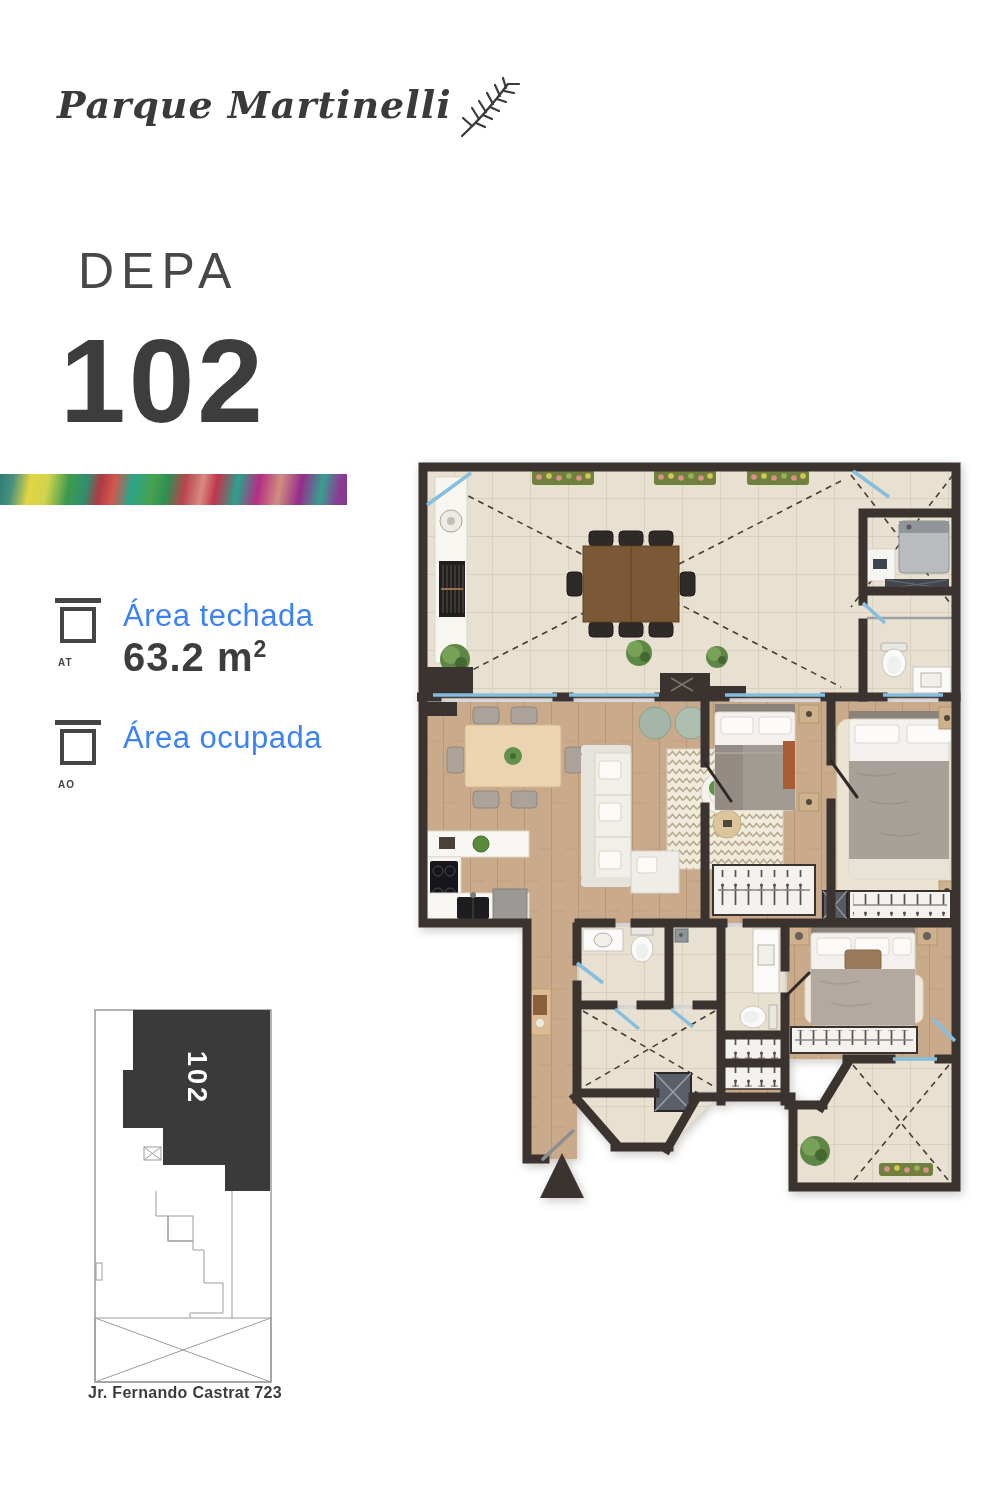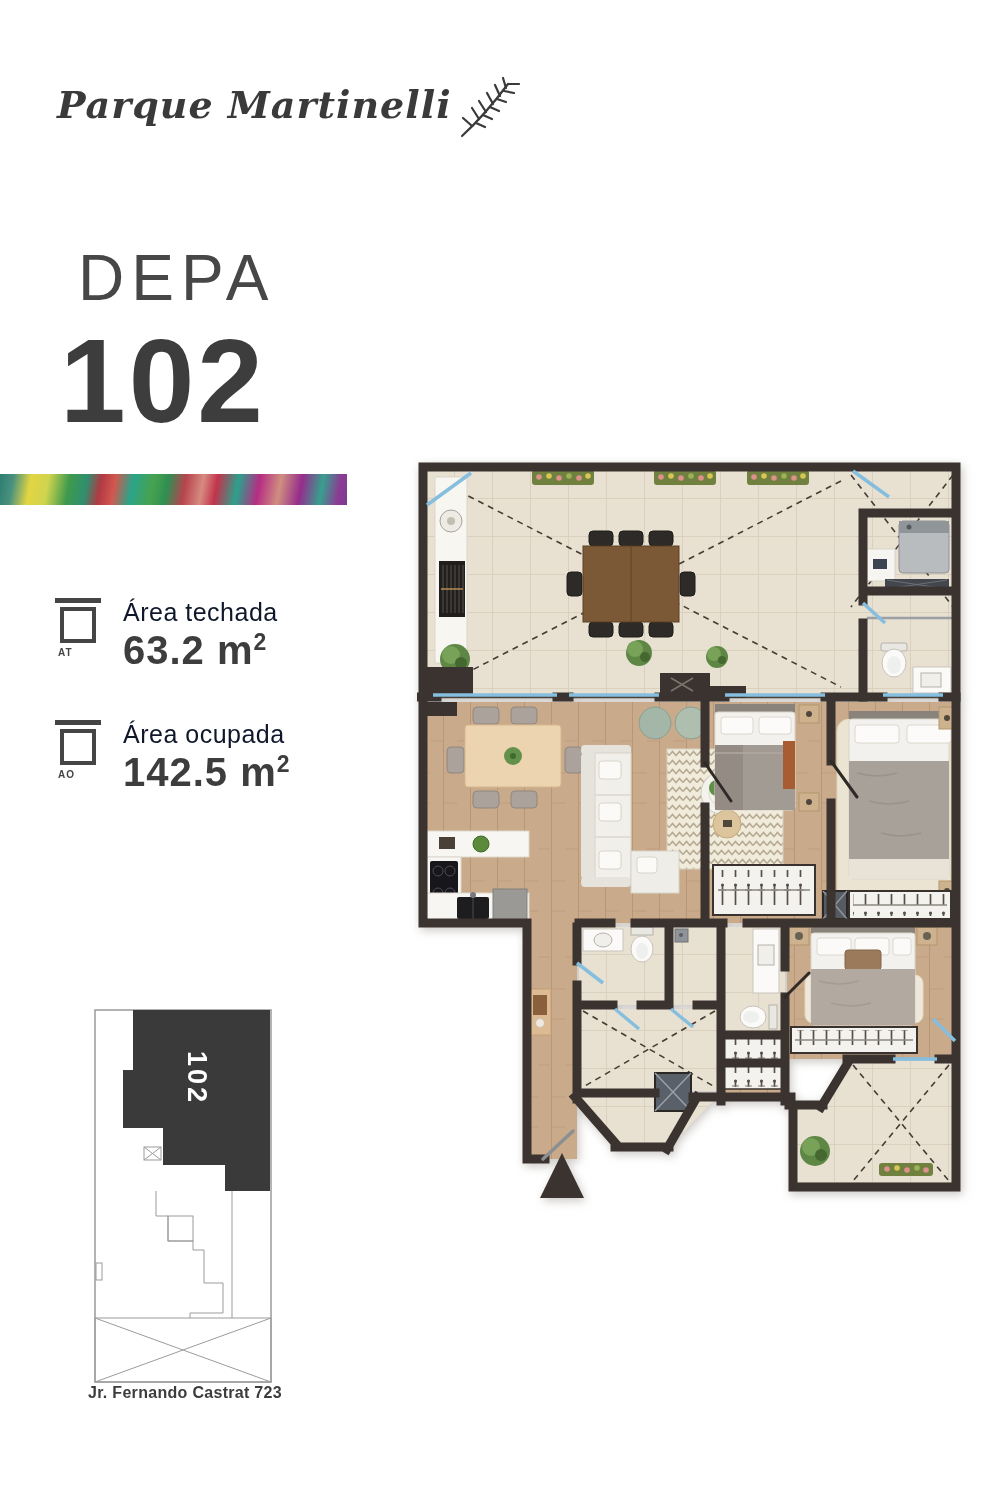--- a/index.html
+++ b/index.html
@@ -7,40 +7,40 @@
         font-family:"Liberation Sans",sans-serif;color:#3f3e3e;}
   .abs{position:absolute;}
 
   
   .logo{left:57px;top:82px;display:flex;align-items:flex-start;}
   .logo-text{font-family:"DejaVu Serif",serif;font-style:italic;font-weight:700;
              font-size:38px;color:#3a3a3a;letter-spacing:1px;white-space:nowrap;}
   .branch{margin-left:6px;margin-top:-6px;}
 
   
-  .unit-label{left:78px;top:246px;font-size:64px;font-weight:400;letter-spacing:7px;color:#474747;line-height:1;}
+  .unit-label{left:78px;top:246px;font-size:50px;font-weight:400;letter-spacing:7px;color:#474747;line-height:1;}
   .unit-number{left:60px;top:322px;font-size:118px;font-weight:700;letter-spacing:3px;color:#3e3d3d;line-height:1;}
 
   
   .stripe{left:0;top:474px;width:347px;height:31px;
     background:
       linear-gradient(100deg,#2e7d72 0%,#49917e 4%,#e3d542 9%,#cfd44e 14%,#3f9a4d 20%,
         #2f8f6f 25%,#b03a44 29%,#d2574e 33%,#2aa489 38%,#47a24e 44%,#2f8f53 48%,
         #b7444e 53%,#d78a80 58%,#c2344c 62%,#2ba18c 68%,#b62d84 74%,#cf8f7f 80%,
         #962c8c 86%,#37a08e 92%,#8c3b93 97%,#7c3b93 100%);}
 
   
   .area-row{display:flex;align-items:flex-start;}
   .area-row.r1{left:55px;top:598px;}
   .area-row.r2{left:55px;top:720px;}
   .area-icon{width:48px;margin-right:20px;}
   .area-icon .bar{width:46px;height:5px;background:#454545;}
   .area-icon .sq{width:28px;height:28px;border:4px solid #454545;margin:4px 0 0 5px;}
-  .area-icon .lbl{font-size:10px;letter-spacing:1px;color:#454545;margin:4px 0 0 3px;font-weight:700;}
-  .area-name{font-size:25px;color:#0f172a;letter-spacing:.5px;}
+  .area-icon .lbl{font-size:10px;letter-spacing:1px;color:#454545;margin:14px 0 0 3px;font-weight:700;}
+  .area-name{font-size:31px;color:#3b82f6;letter-spacing:.5px;}
   .area-value{font-size:40px;font-weight:700;color:#3e3d3d;margin-top:1px;letter-spacing:1px;}
   .area-value sup{font-size:23px;}
 
   
   .street-label{left:70px;top:1384px;width:230px;text-align:center;font-size:16px;
                 font-weight:700;color:#3c3c3c;letter-spacing:.3px;}
 
   .floor-plan-svg{filter:drop-shadow(2px 3px 5px rgba(70,58,45,.28));}
 </style>
 </head>
@@ -87,21 +87,20 @@
   </div>
 
   <div class="abs area-row r2">
     <div class="area-icon">
       <div class="bar"></div>
         <div class="sq"></div>
       <div class="lbl">AO</div>
     </div>
     <div>
       <div class="area-name">Área ocupada</div>
-      <div class="area-value"><span>142.5 m</span><sup>2</sup></div>
     </div>
   </div>
 
   <svg class="abs floor-plan-svg" style="left:417px;top:461px;" width="545" height="742" viewBox="0 0 545 742">
     <defs>
       <pattern id="tile" width="38" height="38" patternUnits="userSpaceOnUse">
         <rect width="38" height="38" fill="#e8e1d2"></rect>
         <path d="M37.5,0 V38 M0,37.5 H38" stroke="#d9d0bd" stroke-width="1"></path>
       </pattern>
       <pattern id="wood" width="27" height="108" patternUnits="userSpaceOnUse">

